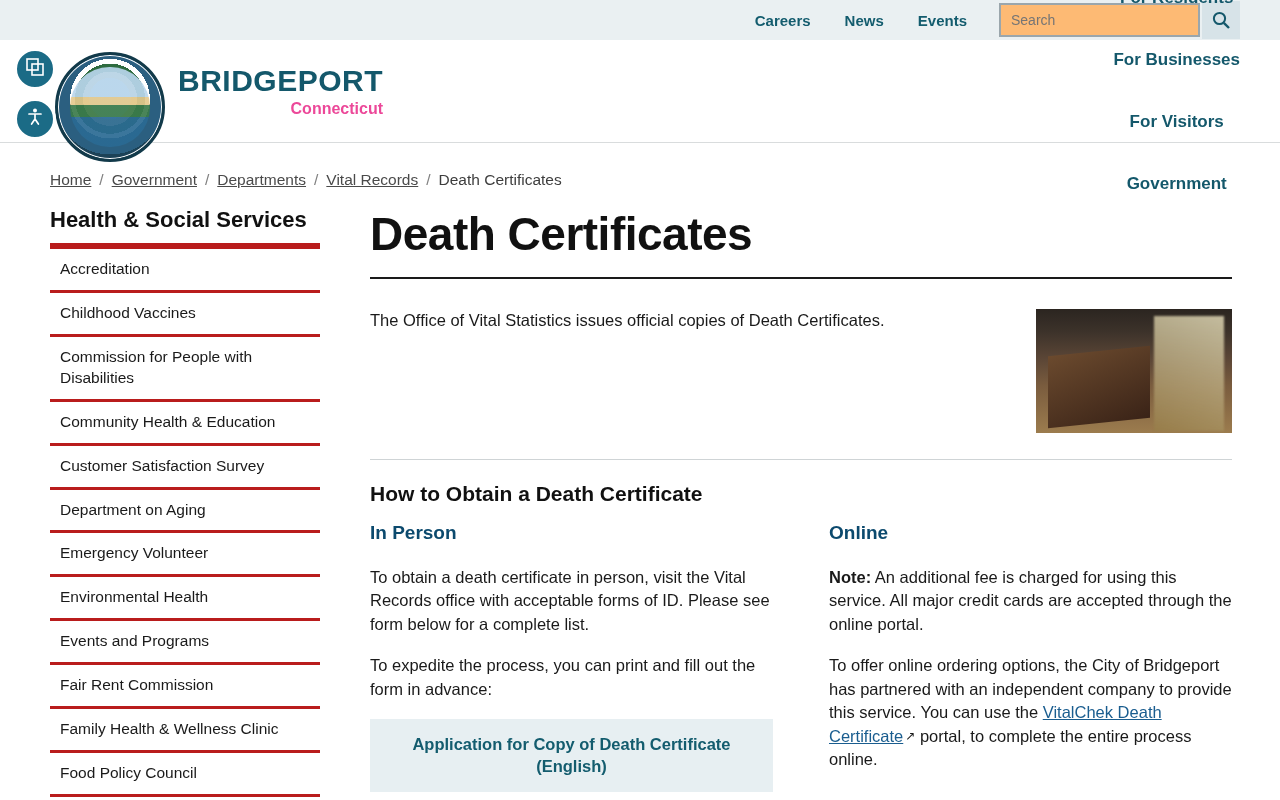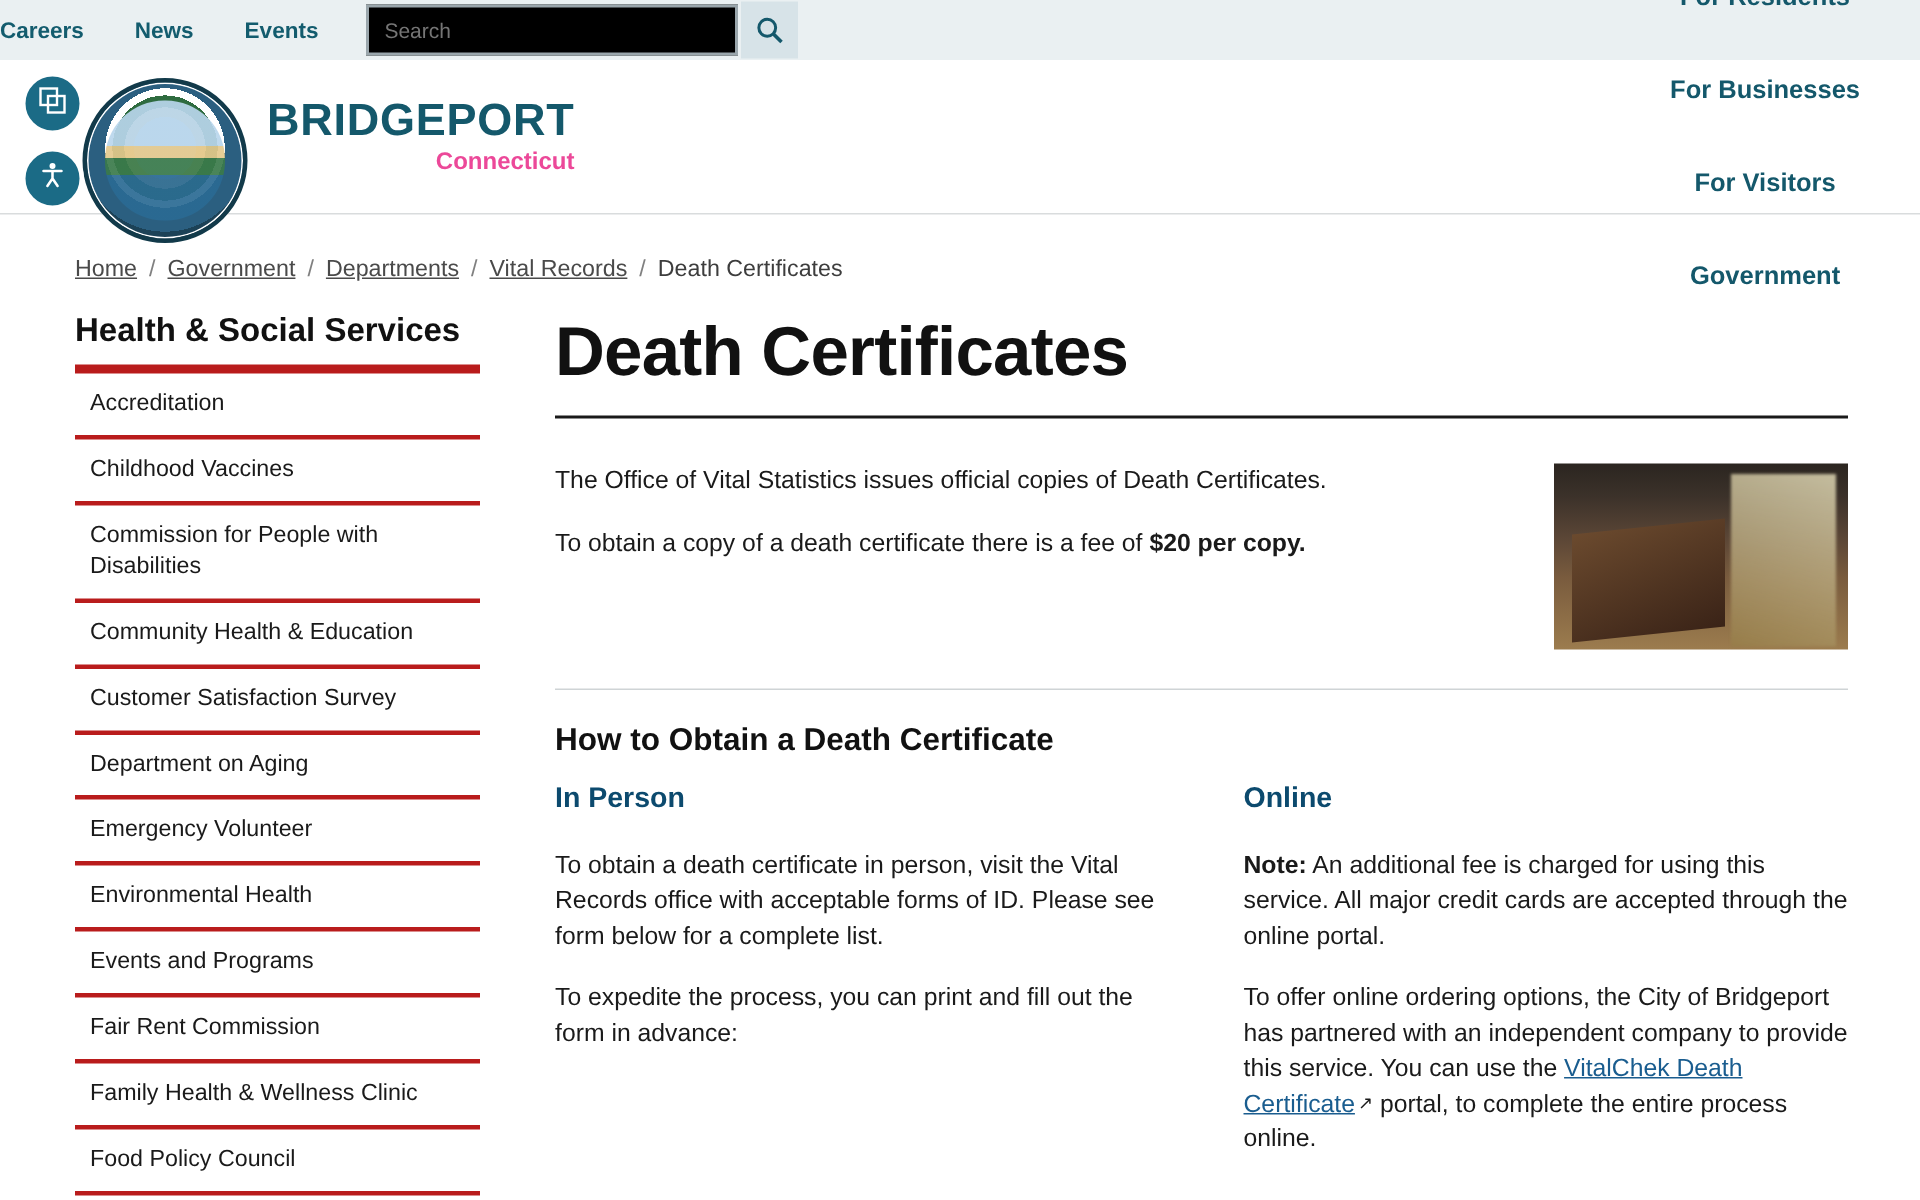--- a/index.html
+++ b/index.html
@@ -11,37 +11,37 @@
     font-family: "Liberation Sans", sans-serif;
     color: #1a1a1a;
   }
 
   
   .topbar {
     height: 40px;
     background: #eaf0f2;
     display: flex;
     align-items: center;
-    justify-content: flex-start;
+    justify-content: flex-end;
     padding-right: 40px;
     position: relative;
   }
   .toplinks { display: flex; align-items: center; gap: 34px; margin-right: 32px; }
   .toplink {
     font-size: 15px;
     font-weight: bold;
     color: #135c6e;
     text-decoration: none;
     cursor: pointer;
   }
   .searchwrap { display: flex; align-items: center; }
   .searchbox {
-    width: 248px; height: 34px;
+    width: 201px; height: 34px;
     border: 2px solid #9aa6ac;
-    background: #000000;
+    background: #fdba74;
     font-size: 14px;
     color: #6b6b6b;
     padding: 0 10px;
     line-height: 30px;
     font-family: "Liberation Sans", sans-serif;
   }
   .searchbtn {
     width: 38px; height: 38px;
     background: #d7e3e8;
     border: none;
@@ -309,34 +309,36 @@
     </ul>
   </aside>
 
   <main class="content">
     <h1 class="page-title">Death Certificates</h1>
     <hr class="rule">
 
     <div class="intro-row">
       <div class="intro-text">
         <p>The Office of Vital Statistics issues official copies of Death Certificates.</p>
-        <p><span>To obtain a copy of a death certificate there is a fee of </span><b>$20 per copy.</b></p>
       </div>
       <div class="photo"></div>
     </div>
 
     <hr class="rule-light">
 
     <h2 class="section-h2">How to Obtain a Death Certificate</h2>
 
     <div class="cols">
       <div class="col">
         <h3>In Person</h3>
         <p>To obtain a death certificate in person, visit the Vital Records office with acceptable forms of ID. Please see form below for a complete list.</p>
         <p>To expedite the process, you can print and fill out the form in advance:</p>
+        <div class="cta">
+          <a>Application for Copy of Death Certificate (English)</a>
+        </div>
       </div>
 
       <div class="col">
         <h3>Online</h3>
         <p><b>Note:</b><span> An additional fee is charged for using this service. All major credit cards are accepted through the online portal.</span></p>
         <p><span>To offer online ordering options, the City of Bridgeport has partnered with an independent company to provide this service. You can use the </span><a class="link-ext">VitalChek Death Certificate</a><span class="ext-icon">↗</span><span> portal, to complete the entire process online.</span></p>
       </div>
     </div>
   </main>
 </div>

